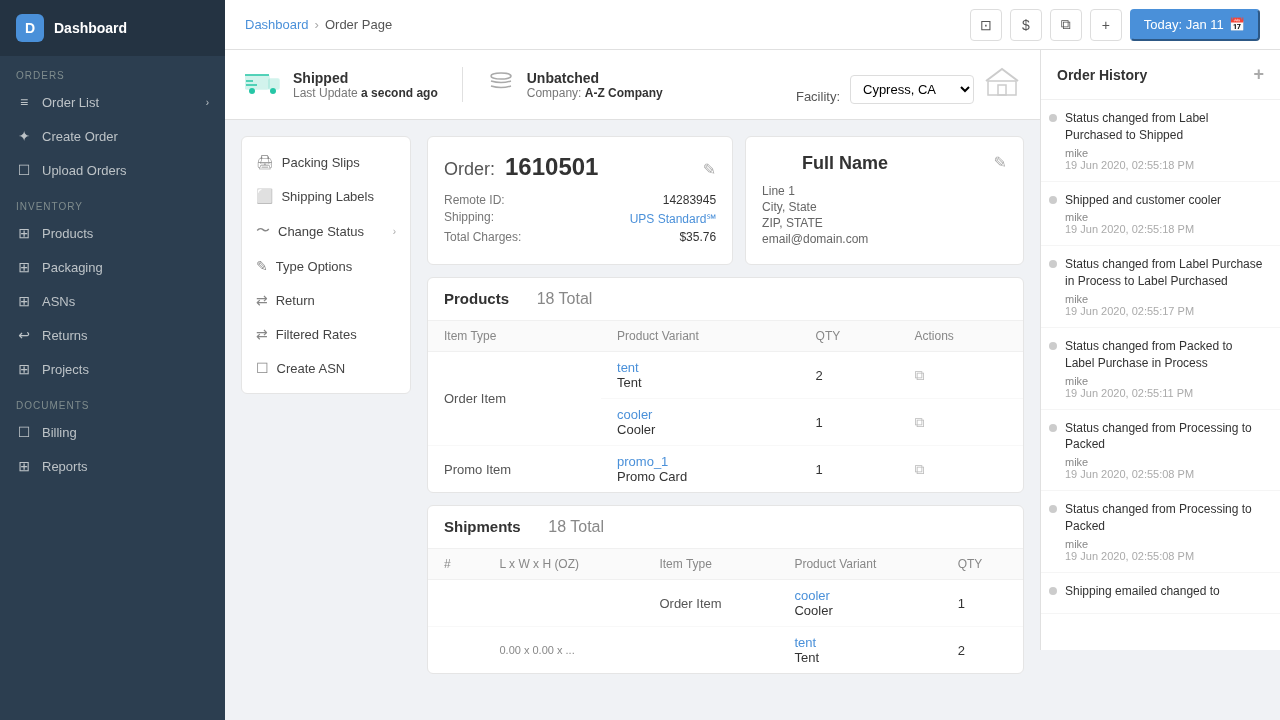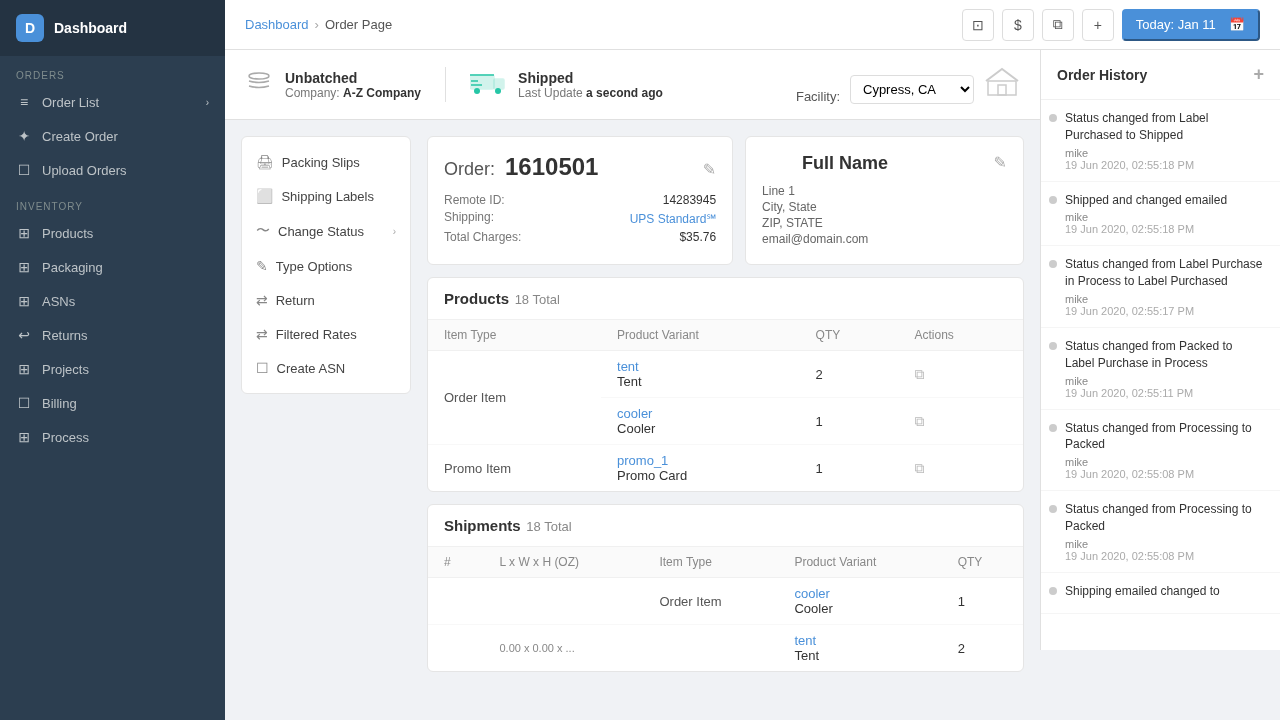--- a/index.html
+++ b/index.html
@@ -17,21 +17,21 @@
     
     .main { flex: 1; display: flex; flex-direction: column; overflow: hidden; }
 
     
     .topbar { background: #fff; border-bottom: 1px solid #e0e0e0; padding: 8px 20px; display: flex; align-items: center; justify-content: space-between; min-height: 50px; }
     .breadcrumb { display: flex; align-items: center; gap: 6px; color: #555; font-size: 13px; }
     .breadcrumb-sep { color: #aaa; }
     .breadcrumb-link { color: #4a90d9; cursor: pointer; }
     .topbar-actions { display: flex; align-items: center; gap: 8px; }
     .topbar-btn { width: 32px; height: 32px; border: 1px solid #ddd; border-radius: 4px; background: #fff; cursor: pointer; display: flex; align-items: center; justify-content: center; color: #555; font-size: 14px; }
-    .topbar-btn-today { background: #4a90d9; color: #fff; border-color: #4a90d9; padding: 0 12px; width: auto; border-radius: 4px; font-size: 13px; display: flex; align-items: center; gap: 14px; cursor: pointer; height: 32px; }
+    .topbar-btn-today { background: #4a90d9; color: #fff; border-color: #4a90d9; padding: 0 12px; width: auto; border-radius: 4px; font-size: 13px; display: flex; align-items: center; gap: 6px; cursor: pointer; height: 32px; }
     .center-panel { flex: 1; overflow-y: auto; }
 
     
     .status-bar { background: #fff; border-bottom: 1px solid #e0e0e0; display: flex; align-items: center; padding: 0 20px; min-height: 70px; }
     .status-segment { display: flex; align-items: center; gap: 12px; padding: 0 24px 0 0; }
     .status-segment + .status-segment { border-left: 1px solid #e0e0e0; padding-left: 24px; }
     .status-icon { font-size: 28px; color: #26c6a6; }
     .status-label { font-weight: 600; font-size: 14px; color: #333; }
     .status-sub { font-size: 12px; color: #777; }
     .status-sub strong { color: #333; font-weight: 600; }
@@ -62,21 +62,21 @@
     .order-detail-value.blue { color: #4a90d9; }
 
     .address-card { flex: 0.9; }
     .address-name { font-size: 18px; font-weight: 600; margin-bottom: 10px; margin-left: 40px; }
     .address-line { font-size: 12px; color: #666; margin-bottom: 2px; }
 
     
     .section-card { background: #fff; border-radius: 6px; border: 1px solid #e5e5e5; overflow: hidden; }
     .section-header { padding: 12px 16px; border-bottom: 1px solid #f0f0f0; }
     .section-title { font-size: 15px; font-weight: 600; }
-    .section-count { font-size: 13px; color: #888; margin-left: 2px; }
+    .section-count { font-size: 16px; color: #888; margin-left: 24px; }
     table { width: 100%; border-collapse: collapse; }
     th { text-align: left; padding: 8px 16px; font-size: 12px; color: #888; font-weight: 500; border-bottom: 1px solid #f0f0f0; background: #fafafa; }
     td { padding: 8px 16px; font-size: 13px; border-bottom: 1px solid #f8f8f8; vertical-align: middle; }
     tr:last-child td { border-bottom: none; }
     .blue-link { color: #4a90d9; cursor: pointer; }
     .action-icon { color: #bbb; cursor: pointer; font-size: 14px; }
     td.item-type-cell { color: #555; }
 
     
     .history-panel { width: 240px; min-width: 240px; background: #fff; border-left: 1px solid #e0e0e0; padding: 0; display: flex; flex-direction: column; height: calc(720px - 50px - 70px); overflow-y: auto; }
@@ -128,27 +128,28 @@
   </div>
   <div class="sidebar-item">
     <span class="sidebar-item-icon">↩</span>
     <span>Returns</span>
   </div>
   <div class="sidebar-item">
     <span class="sidebar-item-icon">⊞</span>
     <span>Projects</span>
   </div>
 
+  <div class="sidebar-section-label">DOCUMENTS</div>
   <div class="sidebar-item">
     <span class="sidebar-item-icon">☐</span>
     <span>Billing</span>
   </div>
   <div class="sidebar-item">
     <span class="sidebar-item-icon">⊞</span>
-    <span>Process</span>
+    <span>Reports</span>
   </div>
 </div>
 
 <div class="main">
 
   <div class="topbar">
     <div class="breadcrumb">
       <span class="breadcrumb-link">Dashboard</span>
       <span class="breadcrumb-sep">›</span>
       <span>Order Page</span>
@@ -163,50 +164,50 @@
         <span>📅</span>
       </button>
     </div>
   </div>
 
   <div style="display:flex;flex:1;overflow:hidden;">
     <div class="center-panel">
 
       <div class="status-bar">
         <div class="status-segment">
-          <div class="status-icon" style="color:#aaa;">
-            <svg width="28" height="28" viewBox="0 0 28 28" fill="none" xmlns="http://www.w3.org/2000/svg">
-              <ellipse cx="14" cy="9" rx="10" ry="3" stroke="#aaa" stroke-width="1.5" fill="none"></ellipse>
-              <path d="M4 14 Q14 17 24 14" stroke="#aaa" stroke-width="1.5" fill="none"></path>
-              <path d="M4 19 Q14 22 24 19" stroke="#aaa" stroke-width="1.5" fill="none"></path>
-            </svg>
-          </div>
-          <div>
-            <div class="status-label">Unbatched</div>
-            <div class="status-sub">
-              <span>Company:</span> <strong>A-Z Company</strong>
-            </div>
-          </div>
-        </div>
-        <div class="status-segment">
           <div class="status-icon">
             <svg width="36" height="28" viewBox="0 0 36 28" fill="none" xmlns="http://www.w3.org/2000/svg">
               <rect x="0" y="8" width="24" height="14" rx="2" fill="#26c6a6" opacity="0.2" stroke="#26c6a6" stroke-width="1.5"></rect>
               <rect x="24" y="12" width="10" height="10" rx="1" fill="#26c6a6" opacity="0.2" stroke="#26c6a6" stroke-width="1.5"></rect>
               <line x1="0" y1="8" x2="24" y2="8" stroke="#26c6a6" stroke-width="1.5"></line>
               <circle cx="7" cy="24" r="3" fill="#26c6a6"></circle>
               <circle cx="28" cy="24" r="3" fill="#26c6a6"></circle>
               <line x1="1" y1="14" x2="8" y2="14" stroke="#26c6a6" stroke-width="1.5"></line>
               <line x1="1" y1="18" x2="12" y2="18" stroke="#26c6a6" stroke-width="1.5"></line>
             </svg>
           </div>
           <div>
             <div class="status-label">Shipped</div>
             <div class="status-sub">
               <span>Last Update</span> <strong>a second ago</strong>
+            </div>
+          </div>
+        </div>
+        <div class="status-segment">
+          <div class="status-icon" style="color:#aaa;">
+            <svg width="28" height="28" viewBox="0 0 28 28" fill="none" xmlns="http://www.w3.org/2000/svg">
+              <ellipse cx="14" cy="9" rx="10" ry="3" stroke="#aaa" stroke-width="1.5" fill="none"></ellipse>
+              <path d="M4 14 Q14 17 24 14" stroke="#aaa" stroke-width="1.5" fill="none"></path>
+              <path d="M4 19 Q14 22 24 19" stroke="#aaa" stroke-width="1.5" fill="none"></path>
+            </svg>
+          </div>
+          <div>
+            <div class="status-label">Unbatched</div>
+            <div class="status-sub">
+              <span>Company:</span> <strong>A-Z Company</strong>
             </div>
           </div>
         </div>
         <div class="facility-segment">
           <span class="facility-label">Facility:</span>
           <select class="facility-select">
             <option>Cypress, CA</option>
             <option>Other Location</option>
           </select>
           <div class="facility-icon">
@@ -381,21 +382,21 @@
       <div class="history-header">
         <span>Order History</span>
         <span class="history-add">+</span>
       </div>
       <div class="history-entry">
         <div class="history-text">Status changed from Label Purchased to Shipped</div>
         <div class="history-user">mike</div>
         <div class="history-time">19 Jun 2020, 02:55:18 PM</div>
       </div>
       <div class="history-entry">
-        <div class="history-text">Shipped and changed emailed</div>
+        <div class="history-text">Shipped and customer cooler</div>
         <div class="history-user">mike</div>
         <div class="history-time">19 Jun 2020, 02:55:18 PM</div>
       </div>
       <div class="history-entry">
         <div class="history-text">Status changed from Label Purchase in Process to Label Purchased</div>
         <div class="history-user">mike</div>
         <div class="history-time">19 Jun 2020, 02:55:17 PM</div>
       </div>
       <div class="history-entry">
         <div class="history-text">Status changed from Packed to Label Purchase in Process</div>

